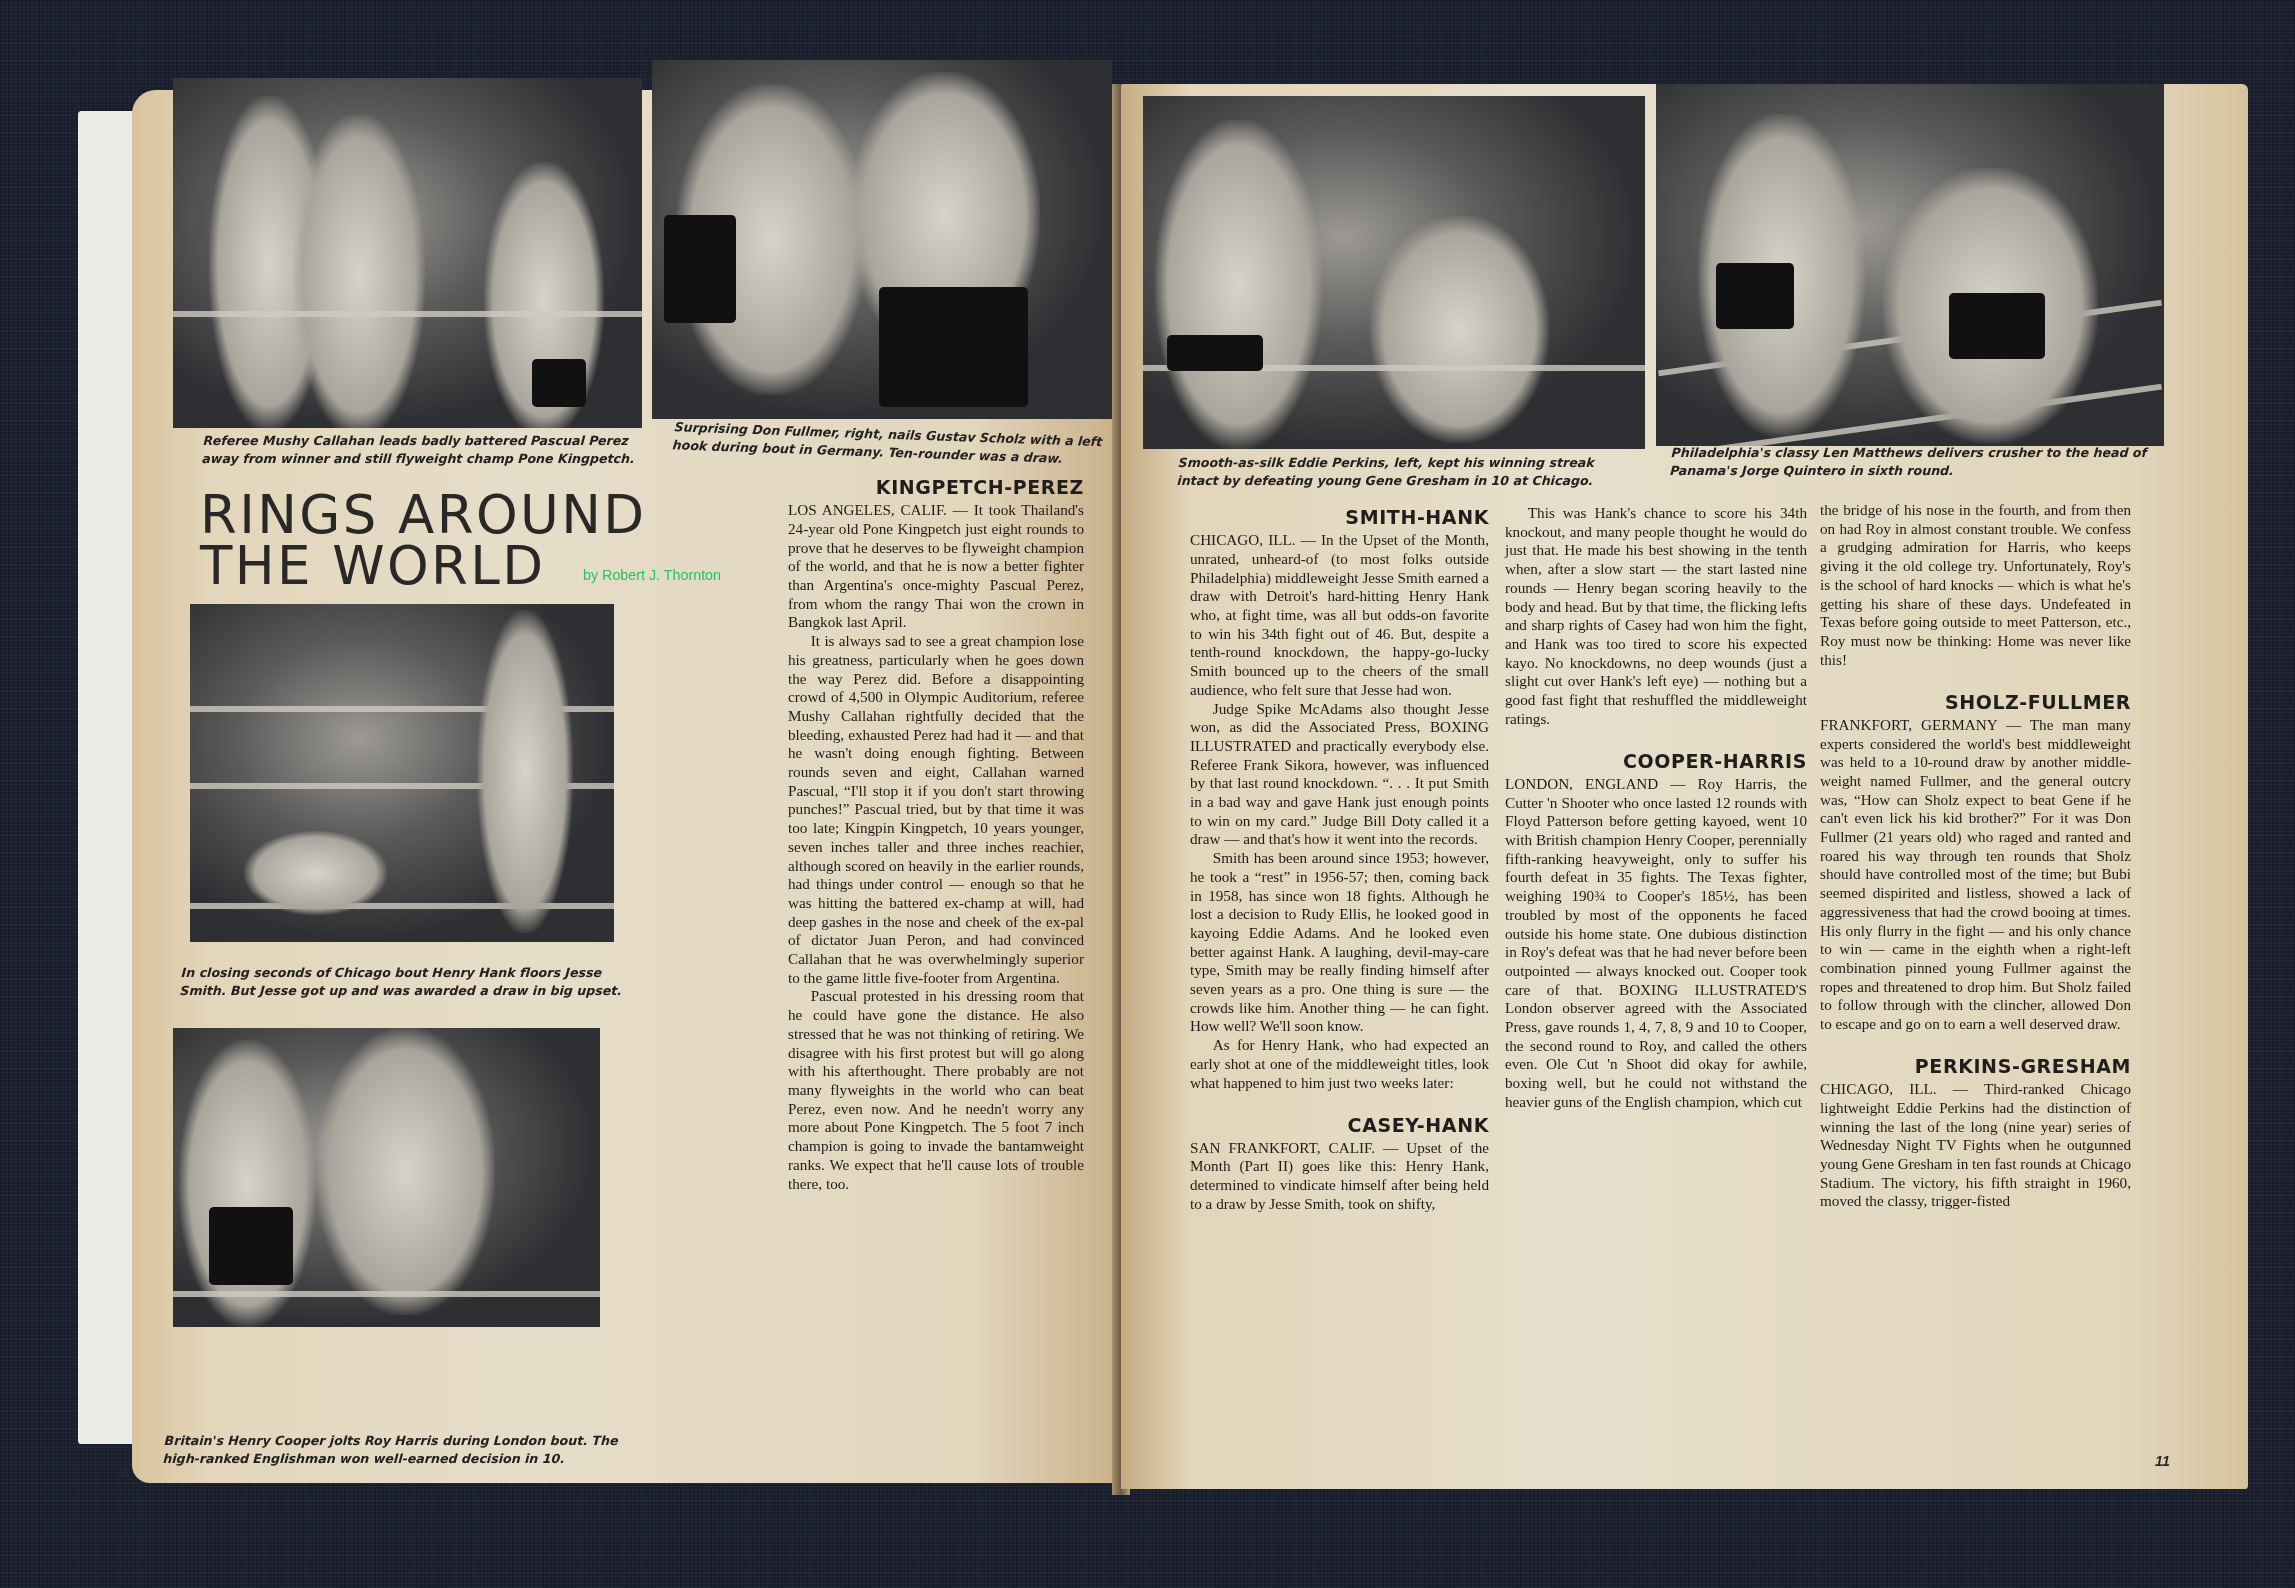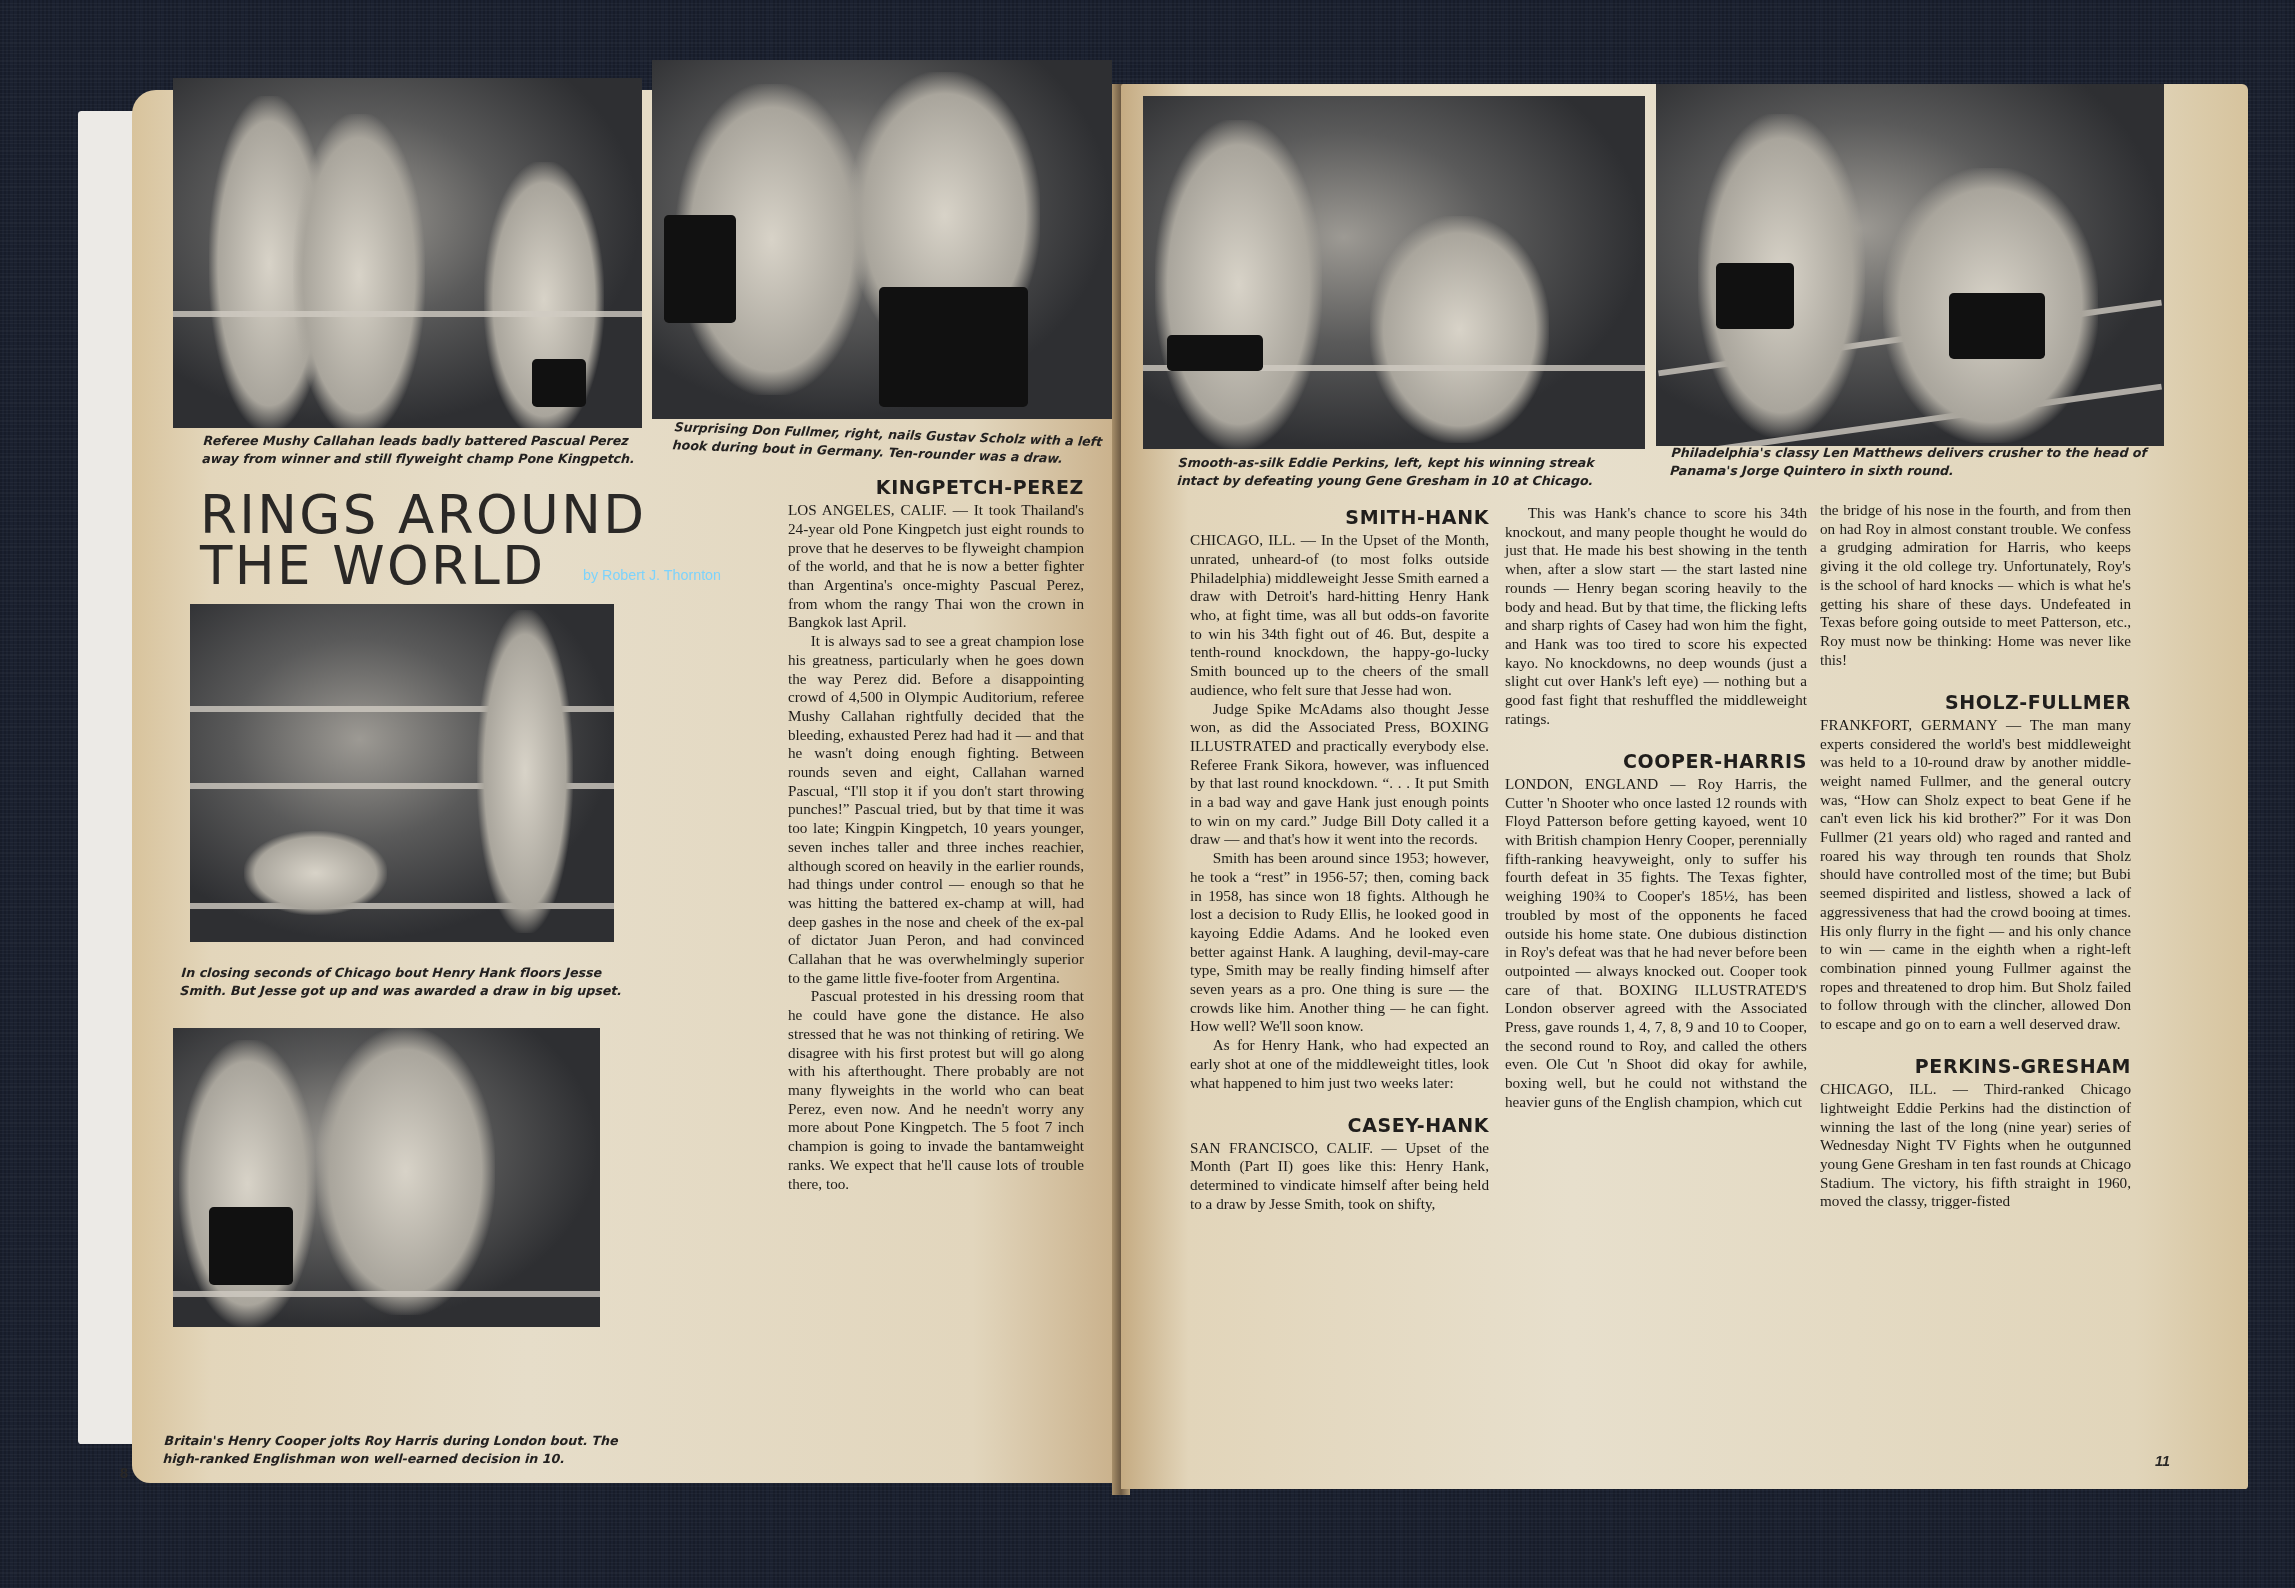--- a/index.html
+++ b/index.html
@@ -20,21 +20,21 @@
   .gutter{left:1112px;top:84px;width:18px;height:1411px;background:linear-gradient(90deg,#a8906b,#6d5a43,#b8a07a);}
   .photo{position:absolute;background:#3a3b3d;overflow:hidden;
     background-image:radial-gradient(ellipse at 40% 40%,#9d9a94 0%,#5a5a5a 35%,#2e2f32 70%);}
   .photo .fig{position:absolute;background:radial-gradient(ellipse,#d8d3c8 0%,#a9a59c 60%,transparent 72%);}
   .photo .rope{position:absolute;height:6px;background:#cfcbc2;opacity:.8;}
   .photo .shorts{position:absolute;background:#111;border-radius:4.8px;}
   .caption{position:absolute;font-family:"DejaVu Sans","Liberation Sans",sans-serif;font-style:italic;font-weight:bold;
     font-size:12.6px;line-height:18px;color:#232120;transform:skewX(-4deg);}
   .title{position:absolute;font-family:"DejaVu Sans","Liberation Sans",sans-serif;font-weight:normal;
     font-size:53px;line-height:55px;letter-spacing:2.4px;color:#2a2826;}
-  .byline{position:absolute;font-family:"Liberation Sans","DejaVu Sans",sans-serif;font-size:14.3px;color:#7dd3fc;}
+  .byline{position:absolute;font-family:"Liberation Sans","DejaVu Sans",sans-serif;font-size:14.3px;color:#22c55e;}
   .col{position:absolute;font-size:15.2px;line-height:18.7px;text-align:justify;hyphens:manual;}
   .col p{margin:0;text-indent:0;}
   .col p.ind{text-indent:1.5em;}
   .head{font-family:"DejaVu Sans","Liberation Sans",sans-serif;font-weight:bold;text-align:right;
     font-size:19px;line-height:25px;letter-spacing:0.6px;margin:0 0 1.2px 0;color:#201e1c;}
   .head.gap{margin-top:20.3px;}
   .pnum{position:absolute;font-family:"Liberation Sans","DejaVu Sans",sans-serif;font-size:14.3px;font-weight:bold;color:#2a2826;}
 </style>
 </head>
 <body>
@@ -109,21 +109,21 @@
 <div class="caption" style="left:1178px;top:454px;width:454px;">Smooth-as-silk Eddie Perkins, left, kept his winning streak intact by defeating young Gene Gresham in 10 at Chicago.</div>
 <div class="caption" style="left:1671px;top:444px;width:478px;">Philadelphia's classy Len Matthews delivers crusher to the head of Panama's Jorge Quintero in sixth round.</div>
 
 <div class="col" style="left:1190px;top:505px;width:299px;">
   <div class="head">SMITH-HANK</div>
   <p>CHICAGO, ILL. — In the Upset of the Month, unrated, unheard-of (to most folks outside Philadelphia) mid­dleweight Jesse Smith earned a draw with Detroit's hard-hitting Henry Hank who, at fight time, was all but odds-on favorite to win his 34th fight out of 46. But, despite a tenth-round knockdown, the happy-go-lucky Smith bounced up to the cheers of the small audience, who felt sure that Jesse had won.</p>
   <p class="ind">Judge Spike McAdams also thought Jesse won, as did the Associated Press, BOXING ILLUSTRATED and prac­tically everybody else. Referee Frank Sikora, however, was influenced by that last round knockdown. “. . . It put Smith in a bad way and gave Hank just enough points to win on my card.” Judge Bill Doty called it a draw — and that's how it went into the records.</p>
   <p class="ind">Smith has been around since 1953; however, he took a “rest” in 1956-57; then, coming back in 1958, has since won 18 fights. Although he lost a de­cision to Rudy Ellis, he looked good in kayoing Eddie Adams. And he looked even better against Hank. A laughing, devil-may-care type, Smith may be really finding himself after seven years as a pro. One thing is sure — the crowds like him. Another thing — he can fight. How well? We'll soon know.</p>
   <p class="ind">As for Henry Hank, who had ex­pected an early shot at one of the middleweight titles, look what hap­pened to him just two weeks later:</p>
   <div class="head gap">CASEY-HANK</div>
-  <p>SAN FRANCISCO, CALIF. — Up­set of the Month (Part II) goes like this: Henry Hank, determined to vin­dicate himself after being held to a draw by Jesse Smith, took on shifty,</p>
+  <p>SAN FRANKFORT, CALIF. — Up­set of the Month (Part II) goes like this: Henry Hank, determined to vin­dicate himself after being held to a draw by Jesse Smith, took on shifty,</p>
 </div>
 
 <div class="col" style="left:1505px;top:504px;width:302px;">
   <p class="ind">This was Hank's chance to score his 34th knockout, and many people thought he would do just that. He made his best showing in the tenth when, after a slow start — the start lasted nine rounds — Henry began scoring heavily to the body and head. But by that time, the flicking lefts and sharp rights of Casey had won him the fight, and Hank was too tired to score his expected kayo. No knockdowns, no deep wounds (just a slight cut over Hank's left eye) — nothing but a good fast fight that reshuffled the middle­weight ratings.</p>
   <div class="head gap">COOPER-HARRIS</div>
   <p>LONDON, ENGLAND — Roy Har­ris, the Cutter 'n Shooter who once lasted 12 rounds with Floyd Patterson before getting kayoed, went 10 with British champion Henry Cooper, per­ennially fifth-ranking heavyweight, only to suffer his fourth defeat in 35 fights. The Texas fighter, weighing 190¾ to Cooper's 185½, has been troubled by most of the opponents he faced outside his home state. One du­bious distinction in Roy's defeat was that he had never before been out­pointed — always knocked out. Cooper took care of that. BOXING ILLUSTRATED'S London observer agreed with the Associated Press, gave rounds 1, 4, 7, 8, 9 and 10 to Cooper, the second round to Roy, and called the others even. Ole Cut 'n Shoot did okay for awhile, boxing well, but he could not withstand the heavier guns of the English champion, which cut</p>
 </div>
 
 <div class="col" style="left:1820px;top:501px;width:311px;">
   <p>the bridge of his nose in the fourth, and from then on had Roy in almost constant trouble. We confess a grudg­ing admiration for Harris, who keeps giving it the old college try. Unfortu­nately, Roy's is the school of hard knocks — which is what he's getting his share of these days. Undefeated in Texas before going outside to meet Patterson, etc., Roy must now be thinking: Home was never like this!</p>

